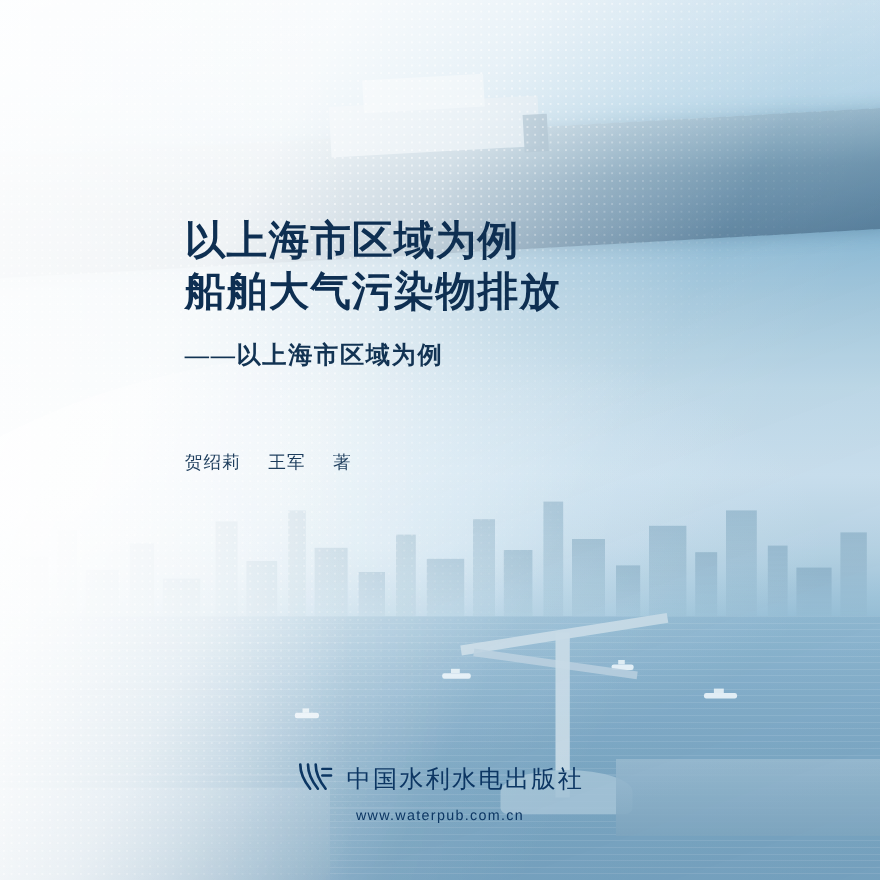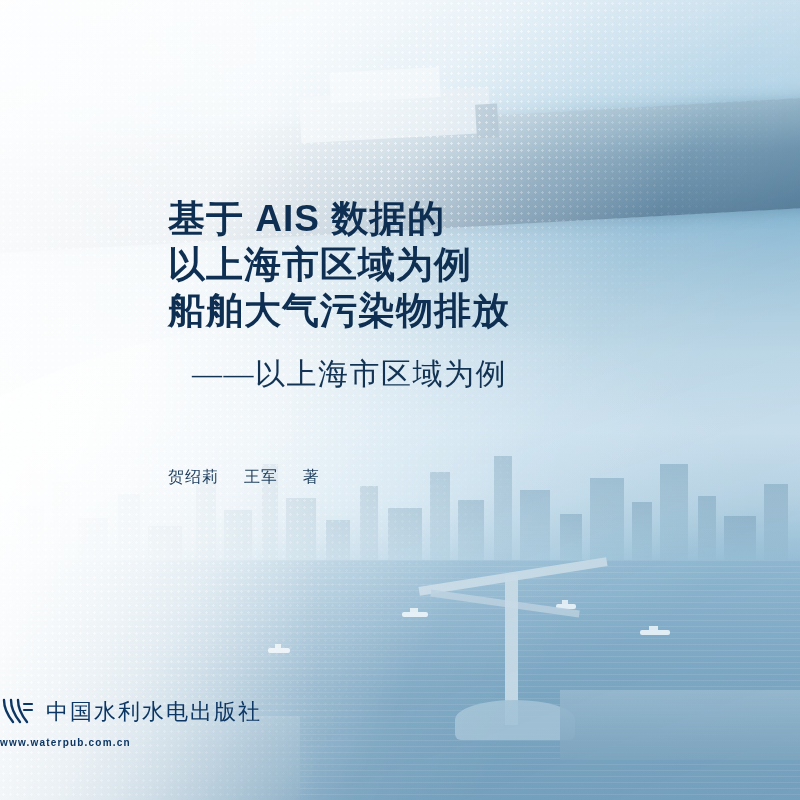--- a/index.html
+++ b/index.html
@@ -244,24 +244,23 @@
     font-family: "Liberation Sans", "DejaVu Sans", sans-serif;
     font-weight: bold;
     font-size: 37px;
     line-height: 46px;
     letter-spacing: 1px;
     color: #0e2f52;
     white-space: nowrap;
   }
   .subtitle {
     margin-top: 20px;
-    margin-left: 24px;
     font-family: "Liberation Serif", "DejaVu Serif", serif;
-    font-weight: normal;
-    font-size: 30px;
+    font-weight: bold;
+    font-size: 22px;
     letter-spacing: 1.5px;
     color: #123353;
     white-space: nowrap;
   }
   .authors {
     margin-top: 72px;
     font-family: "Liberation Sans", "DejaVu Sans", sans-serif;
     font-size: 16px;
     letter-spacing: 1px;
     color: #1c3c5c;
@@ -269,38 +268,39 @@
   }
   .authors .sp { display: inline-block; width: 14px; }
 
   
   .pub {
     position: absolute;
     left: 0; right: 0;
     bottom: 52px;
     display: flex;
     flex-direction: column;
+    align-items: center;
     gap: 8px;
   }
   .pub-row {
     display: flex;
     align-items: center;
     gap: 12px;
   }
   .pub-name {
     font-family: "Liberation Serif", "DejaVu Serif", serif;
     font-size: 22px;
     letter-spacing: 2px;
     color: #0c3663;
     white-space: nowrap;
   }
   .pub-url {
     font-family: "Liberation Sans", "DejaVu Sans", sans-serif;
-    font-size: 10px;
-    font-weight: bold;
+    font-size: 13px;
+    font-weight: normal;
     letter-spacing: 1.2px;
     color: #0c3663;
   }
 </style>
 </head>
 <body>
 
 <div class="cover">
 
   <div class="photo">
@@ -351,21 +351,20 @@
     <div class="pier2"></div>
   </div>
 
   <div class="tint"></div>
   <div class="wash"></div>
   <div class="wash-curve"></div>
   <div class="wash-left"></div>
   <div class="dots"></div>
 
   <div class="text-block">
-    <div class="title-line">基于 AIS 数据的</div>
     <div class="title-line">以上海市区域为例</div>
     <div class="title-line">船舶大气污染物排放</div>
 
     <div class="subtitle">——以上海市区域为例</div>
 
     <div class="authors">
       <span>贺绍莉</span>
       <span class="sp"></span>
       <span>王军</span>
       <span class="sp"></span>

